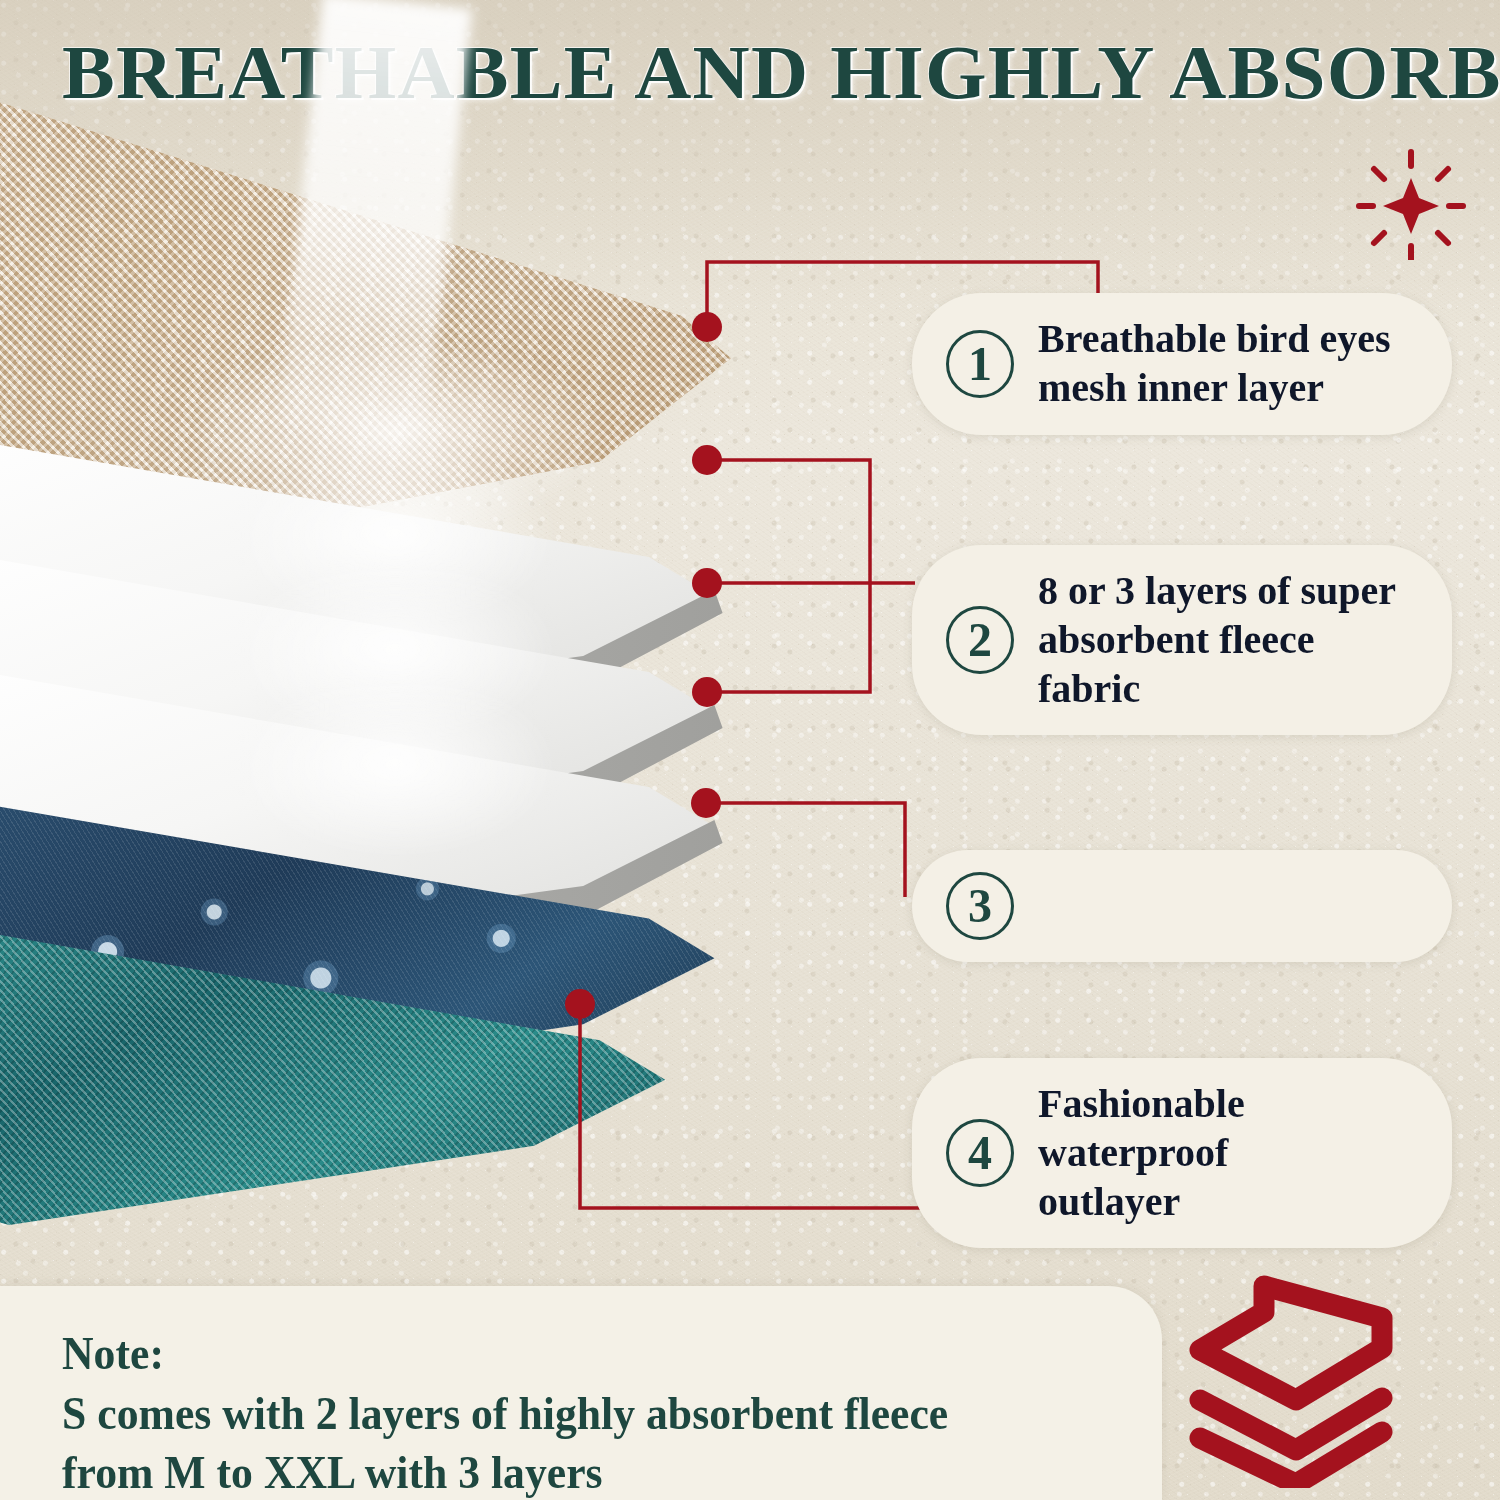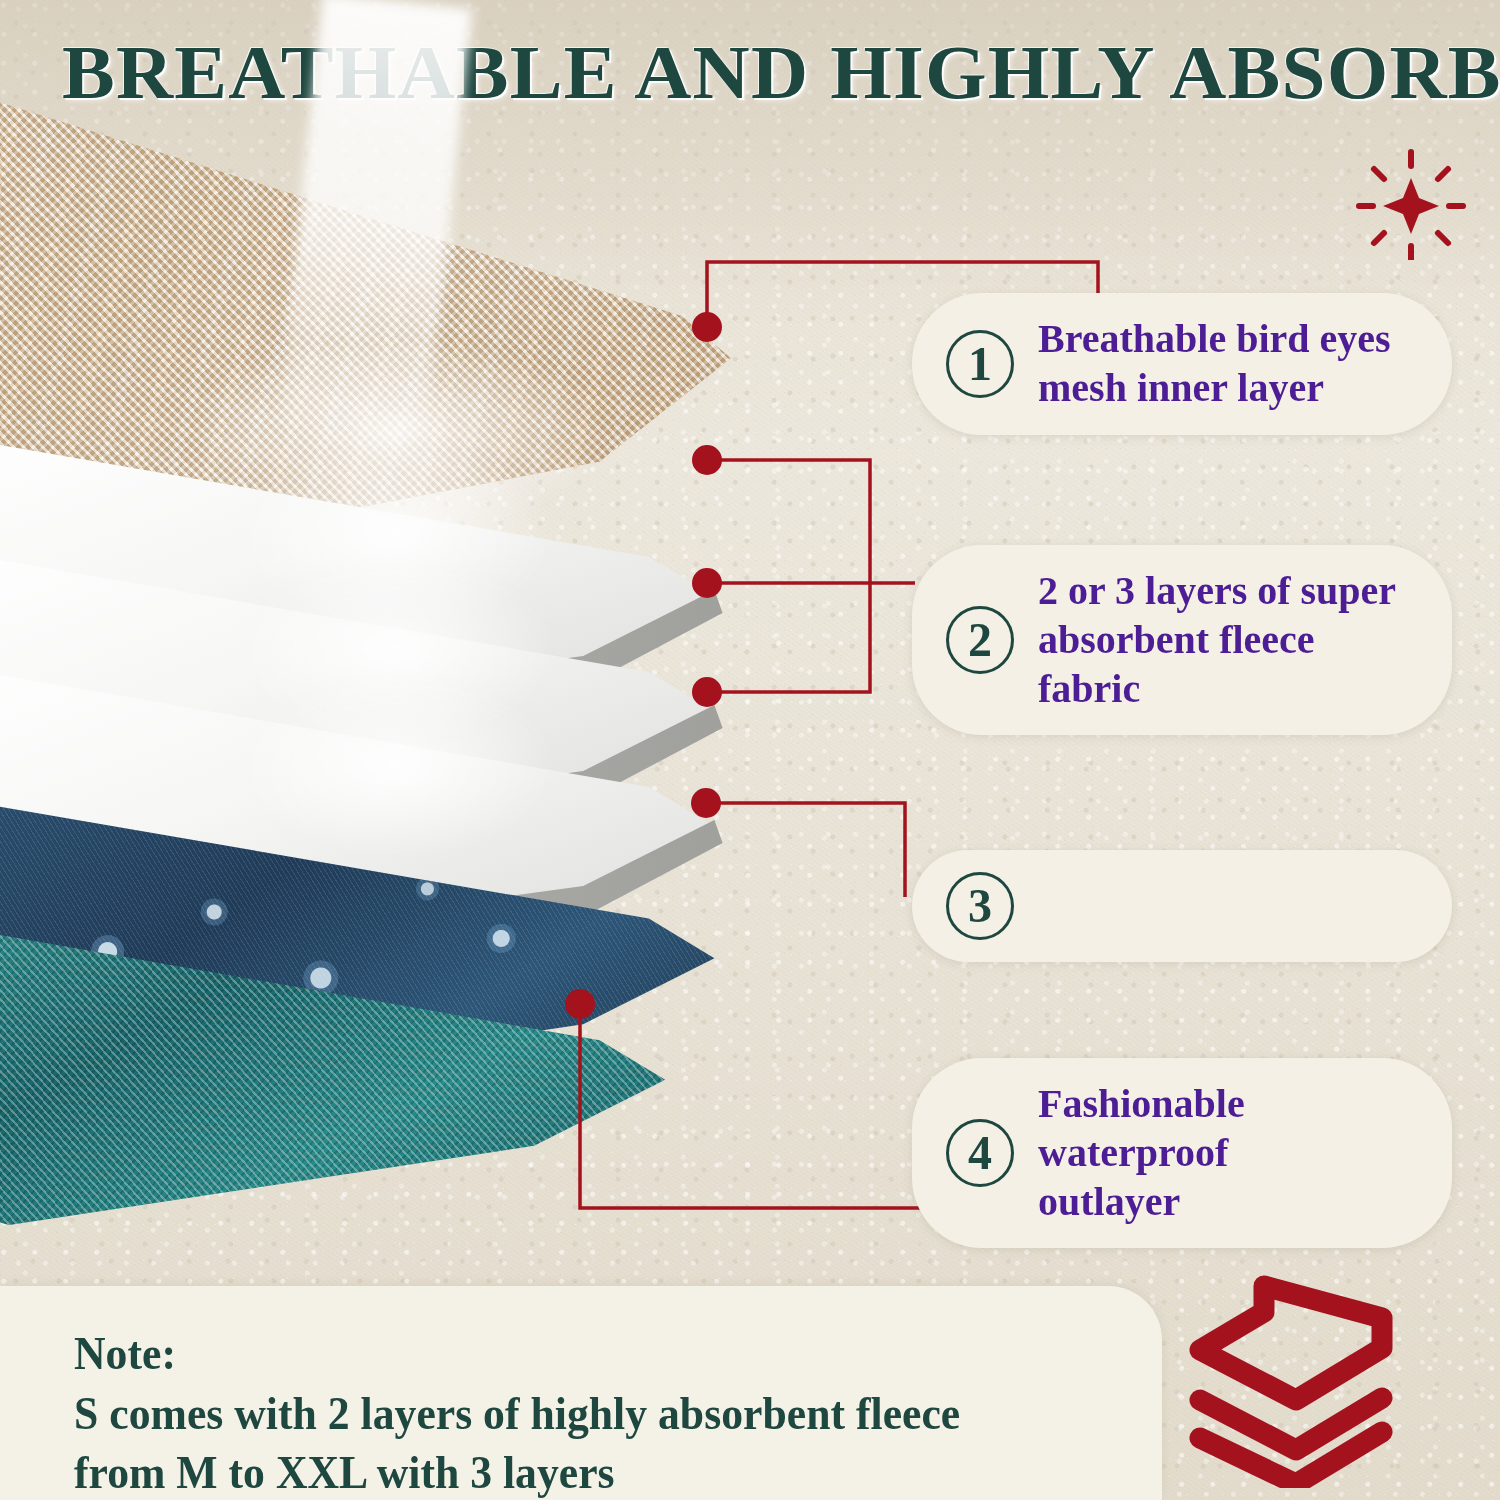--- a/index.html
+++ b/index.html
@@ -162,21 +162,21 @@
     width:68px; height:68px; border-radius:50%;
     border:3px solid #1e4740;
     color:#1e4740;
     font-family:"Liberation Serif", serif;
     font-weight:bold;
     font-size:48px;
     display:flex; align-items:center; justify-content:center;
     line-height:1;
   }
   .ctext {
-    color:#4c1d95;
+    color:#0f172a;
     font-family:"Liberation Serif", serif;
     font-weight:bold;
     font-size:40px;
     line-height:1.22;
     white-space:pre-line;
   }
 
   #callout1 { left:912px; top:293px; width:540px; }
   #callout2 { left:912px; top:545px; width:540px; }
   #callout3 { left:912px; top:850px; width:540px; }
@@ -185,21 +185,20 @@
   
   #sparkle { position:absolute; left:1355px; top:148px; width:112px; height:112px; }
 
   
   #note {
     position:absolute; left:0; top:1286px;
     width:1162px; height:214px;
     background:#f4f1e7;
     border-top-right-radius:54px;
     box-shadow:0 -2px 10px rgba(130,120,100,.12);
-    padding-left:12px;
   }
   #note-inner { padding:38px 0 0 62px; }
   .note-line {
     color:#1e4740;
     font-family:"Liberation Serif", serif;
     font-weight:bold;
     font-size:47px;
     line-height:1.27;
     transform:scaleX(.93);
     transform-origin:left center;
@@ -293,21 +292,21 @@
 </div>
 
 <div class="callout" id="callout1">
   <div class="num">1</div>
   <div class="ctext">Breathable bird eyes
 mesh inner layer</div>
 </div>
 
 <div class="callout" id="callout2">
   <div class="num">2</div>
-  <div class="ctext">2 or 3 layers of super
+  <div class="ctext">8 or 3 layers of super
 absorbent fleece fabric</div>
 </div>
 
 <div class="callout" id="callout3">
   <div class="num">3</div>
 </div>
 
 <div class="callout" id="callout4">
   <div class="num">4</div>
   <div class="ctext">Fashionable waterproof

